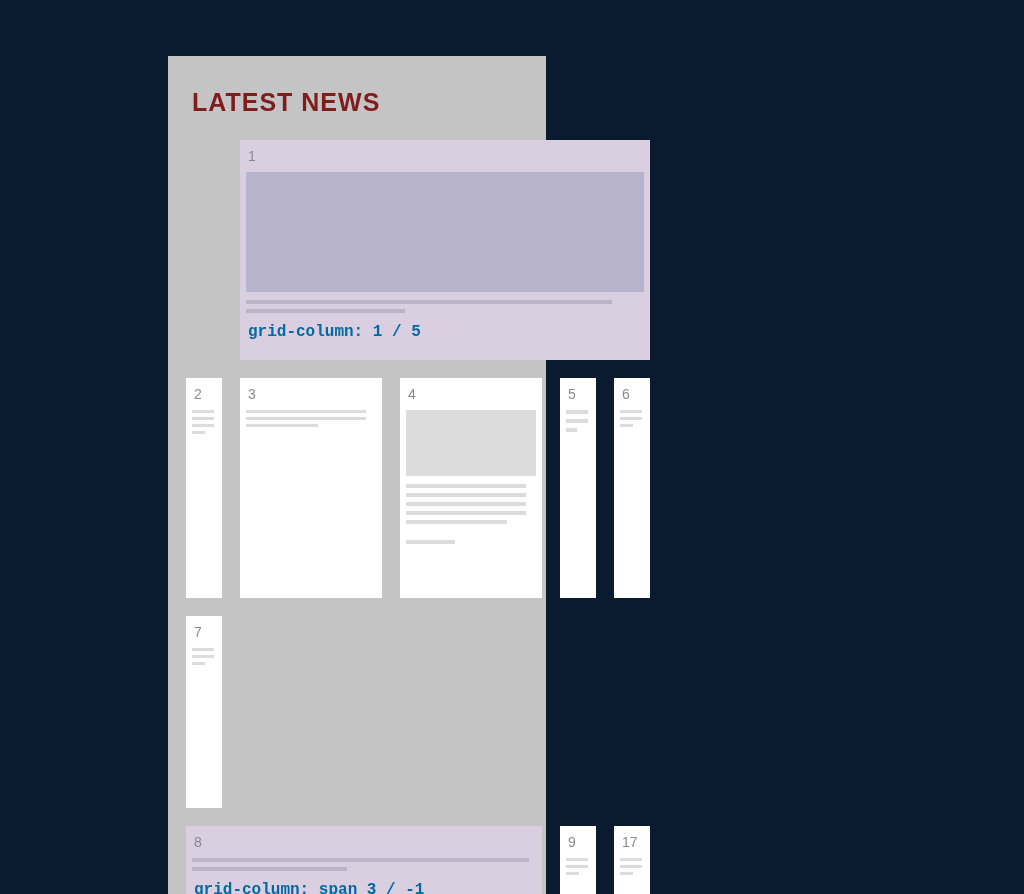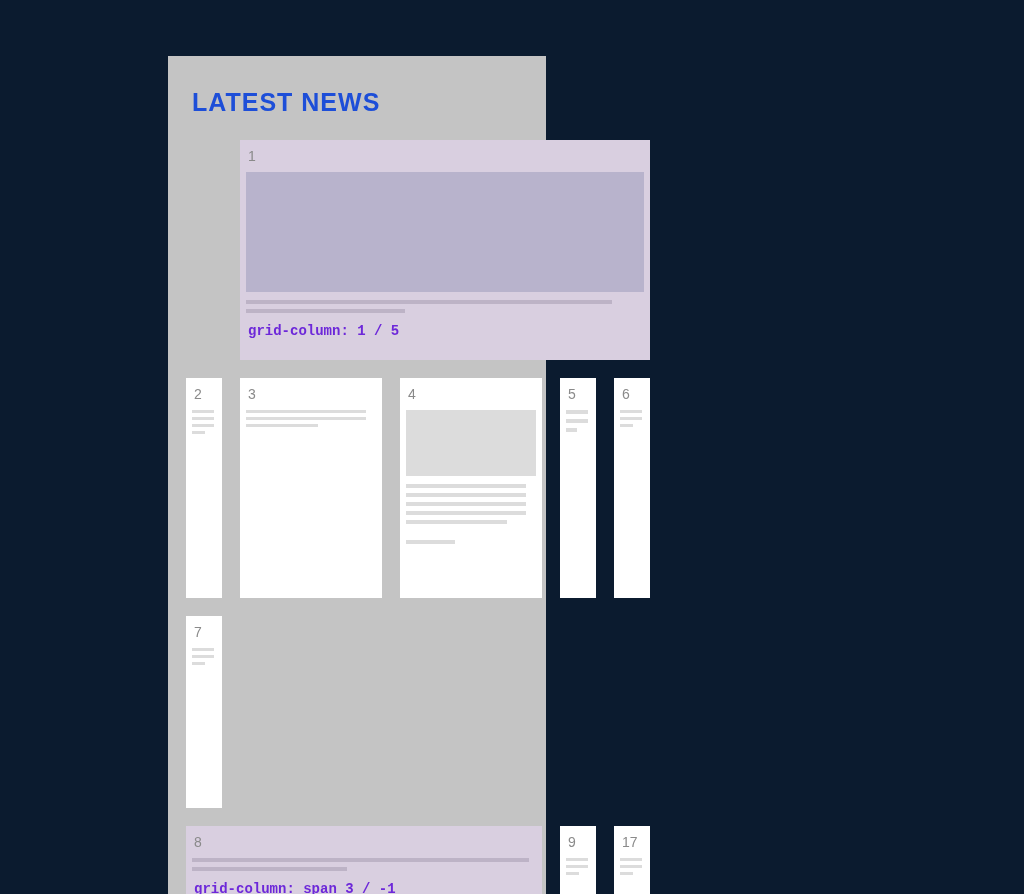--- a/index.html
+++ b/index.html
@@ -16,21 +16,21 @@
     left: 168px;
     top: 56px;
     width: 378px;
     height: 838px;
     background: #c4c4c4;
     padding: 6px;
   }
   .panel-title {
     font-size: 25px;
     font-weight: 700;
-    color: #1d4ed8;
+    color: #7f1d1d;
     letter-spacing: 1px;
     padding: 26px 14px 22px 18px;
   }
   .grid {
     position: absolute;
     left: 186px;
     top: 140px;
     width: 478px;
     display: grid;
     grid-template-columns: 36px 142px 142px 36px 36px;
@@ -59,22 +59,22 @@
 
   
   .card.hl {
     background: #d9cfe0;
   }
   .card.hl .img-placeholder { background: #b8b3cc; }
   .card.hl .bar { background: #bdb3c6; }
   .hl-code {
     font-family: "Courier New", monospace;
     font-weight: bold;
-    font-size: 14px;
-    color: #6d28d9;
+    font-size: 16px;
+    color: #0369a1;
     margin-top: 10px;
     padding-left: 2px;
   }
 
   
   .c1  { grid-column: 2 / span 4; order: 1; }
   .c2  { grid-column: 1;          order: 2; }
   .c3  { order: 3; }
   .c4  { order: 4; }
   .c5  { order: 5; }

